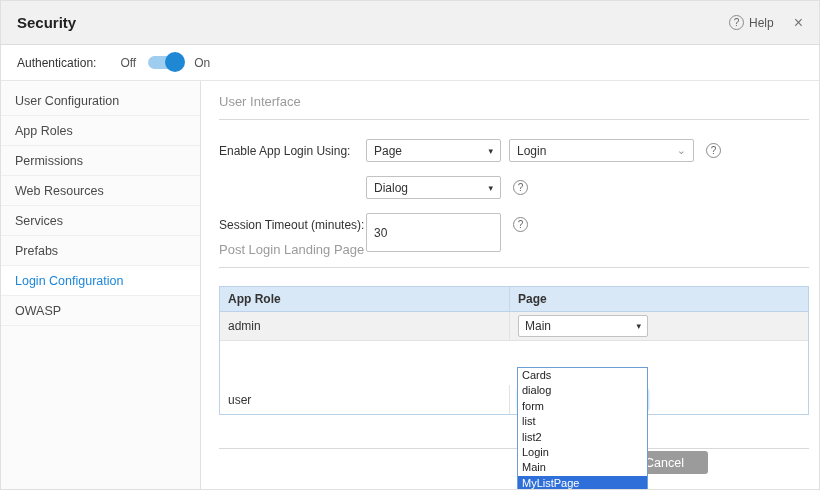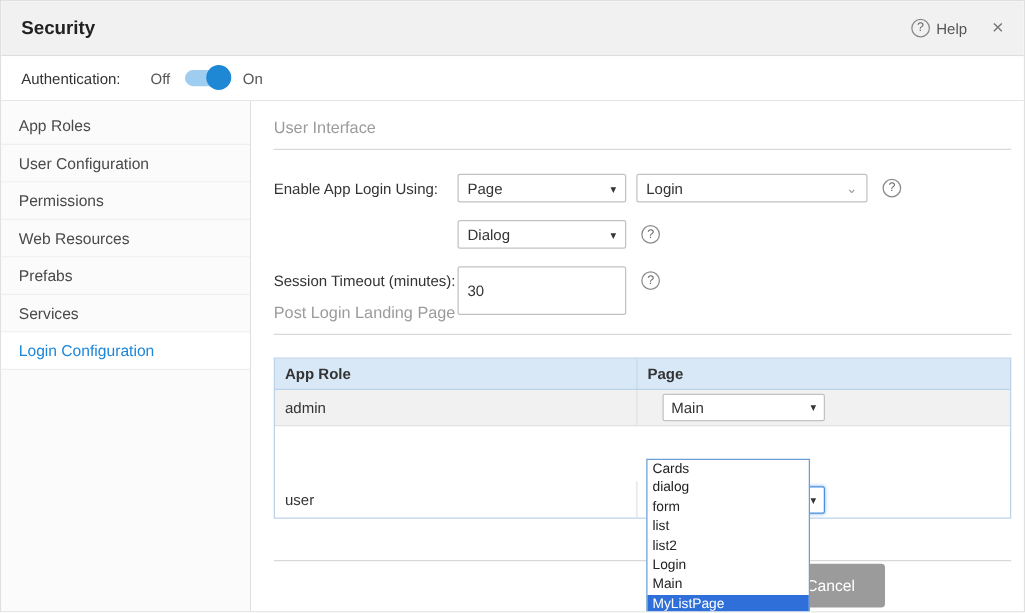--- a/index.html
+++ b/index.html
@@ -36,35 +36,35 @@
   .combo .caret { color:#999; font-size:11px; }
   .text-input { position:absolute; height:39px; border:1px solid #c2c2c2; border-radius:2px; background:#fff; padding:0 7px; font-size:12px; color:#333; font-family:"Liberation Sans", sans-serif; }
   .main .q-icon { position:absolute; cursor:pointer; }
 
   
   .table { position:absolute; top:205px; left:18px; width:590px; border:1px solid #bcd2e8; background:#fff; }
   .thead { display:flex; height:25px; background:#d9e8f7; border-bottom:1px solid #bcd2e8; }
   .th { font-size:12px; font-weight:bold; color:#333; padding:5px 8px; }
   .col1 { width:290px; border-right:1px solid #c6d7e8; }
   .col2 { flex:1; }
-  .trow { display:flex; height:29px; align-items:stretch; border-bottom:1px solid #e2e2e2;gap:12px; }
+  .trow { display:flex; height:29px; align-items:stretch; border-bottom:1px solid #e2e2e2; }
   .trow:last-child { border-bottom:none;margin-top:44px; }
   .trow.alt { background:#f1f1f1; }
   .td { display:flex; align-items:center; padding:0 8px; font-size:12px; color:#333; }
   .td.col1 { border-right:1px solid #e2e2e2; }
   .cell-select { position:relative; width:130px; height:22px; border:1px solid #c2c2c2; border-radius:2px; background:#fff; display:flex; align-items:center; justify-content:space-between; padding:0 6px; font-size:12px; color:#333; cursor:pointer; }
   .cell-select.focused { border-color:#4a90e2; box-shadow:0 0 3px rgba(74,144,226,.7); }
 
   
   .dropdown { position:absolute; left:316px; top:286px; width:131px; background:#fff; border:1px solid #6b9fd4; z-index:20; }
   .dd-option { height:15.4px; line-height:15.4px; font-size:11px; color:#222; padding:0 4px; cursor:pointer; white-space:nowrap; overflow:hidden; }
   .dd-option.selected { background:#2e6fd9; color:#fff; }
 
   
-  .btn { position:absolute; top:370px; height:35px; display:flex; align-items:center; justify-content:center; font-size:12.5px; color:#fff; border-radius:3px; cursor:pointer; }
+  .btn { position:absolute; top:370px; height:23px; display:flex; align-items:center; justify-content:center; font-size:12.5px; color:#fff; border-radius:3px; cursor:pointer; }
   .btn-cancel { left:420px; width:87px; background:#9b9b9b; }
   .btn-save { left:517px; width:88px; background:#1f7fe0; }
 </style>
 </head>
 <body>
 
 <div class="app">
 
   <div class="header">
     <div class="header-title">Security</div>
@@ -81,39 +81,42 @@
     <span class="auth-label">Authentication:</span>
     <span class="auth-off">Off</span>
     <span class="toggle">
         <span class="knob"></span>
       </span>
     <span class="auth-on">On</span>
   </div>
 
   <div class="sidebar">
     <div class="side-item">
-        <span>App Roles</span>
+        <span>User Configuration</span>
       </div>
     <div class="side-item">
-        <span>User Configuration</span>
+        <span>App Roles</span>
       </div>
     <div class="side-item">
         <span>Permissions</span>
       </div>
     <div class="side-item">
         <span>Web Resources</span>
       </div>
     <div class="side-item">
-        <span>Prefabs</span>
+        <span>Services</span>
       </div>
     <div class="side-item">
-        <span>Services</span>
+        <span>Prefabs</span>
       </div>
     <div class="side-item active">
         <span>Login Configuration</span>
+      </div>
+    <div class="side-item">
+        <span>OWASP</span>
       </div>
   </div>
 
   <div class="main">
 
     <div class="section-title" style="top:13px;">User Interface</div>
     <div class="rule" style="top:38px;"></div>
 
     <div class="field-label" style="top:63px;">Enable App Login Using:</div>
     <div class="select" style="left:165px; top:58px; width:135px;">

